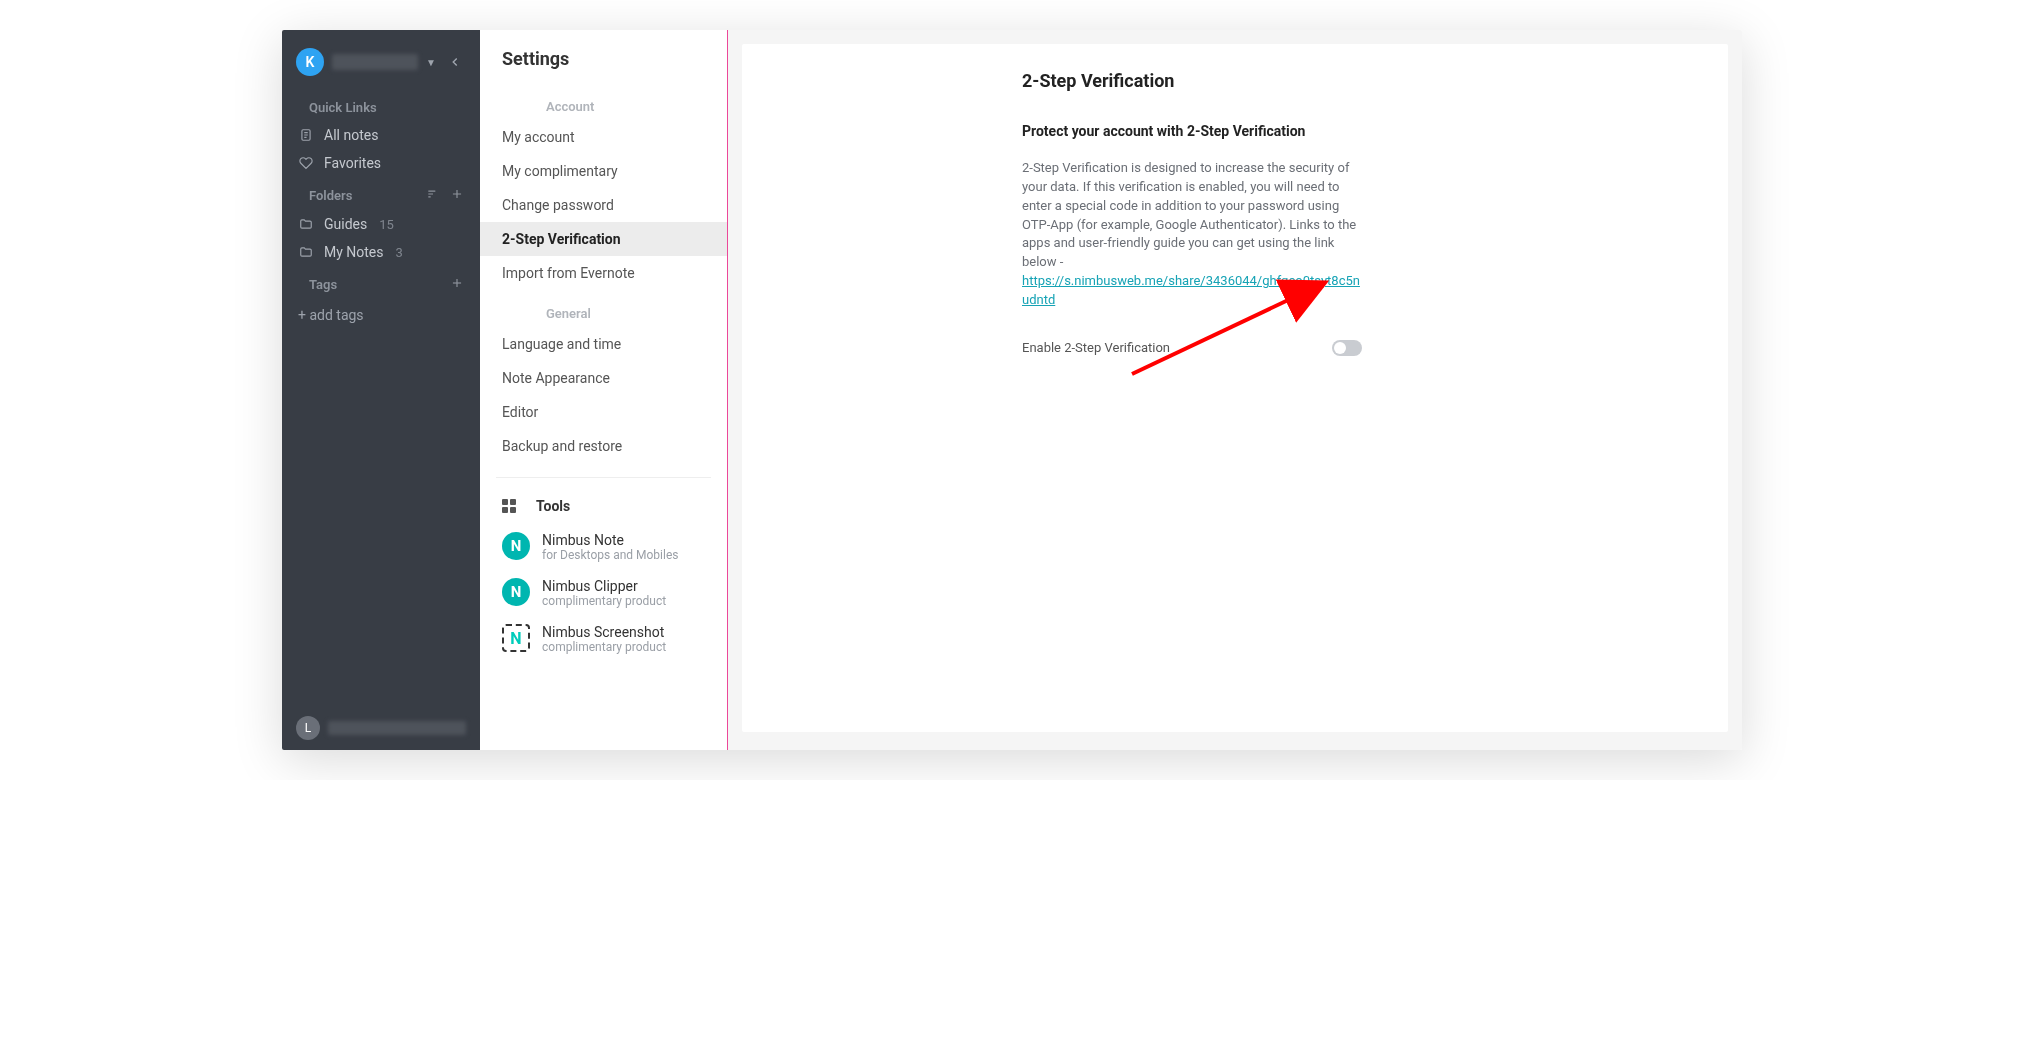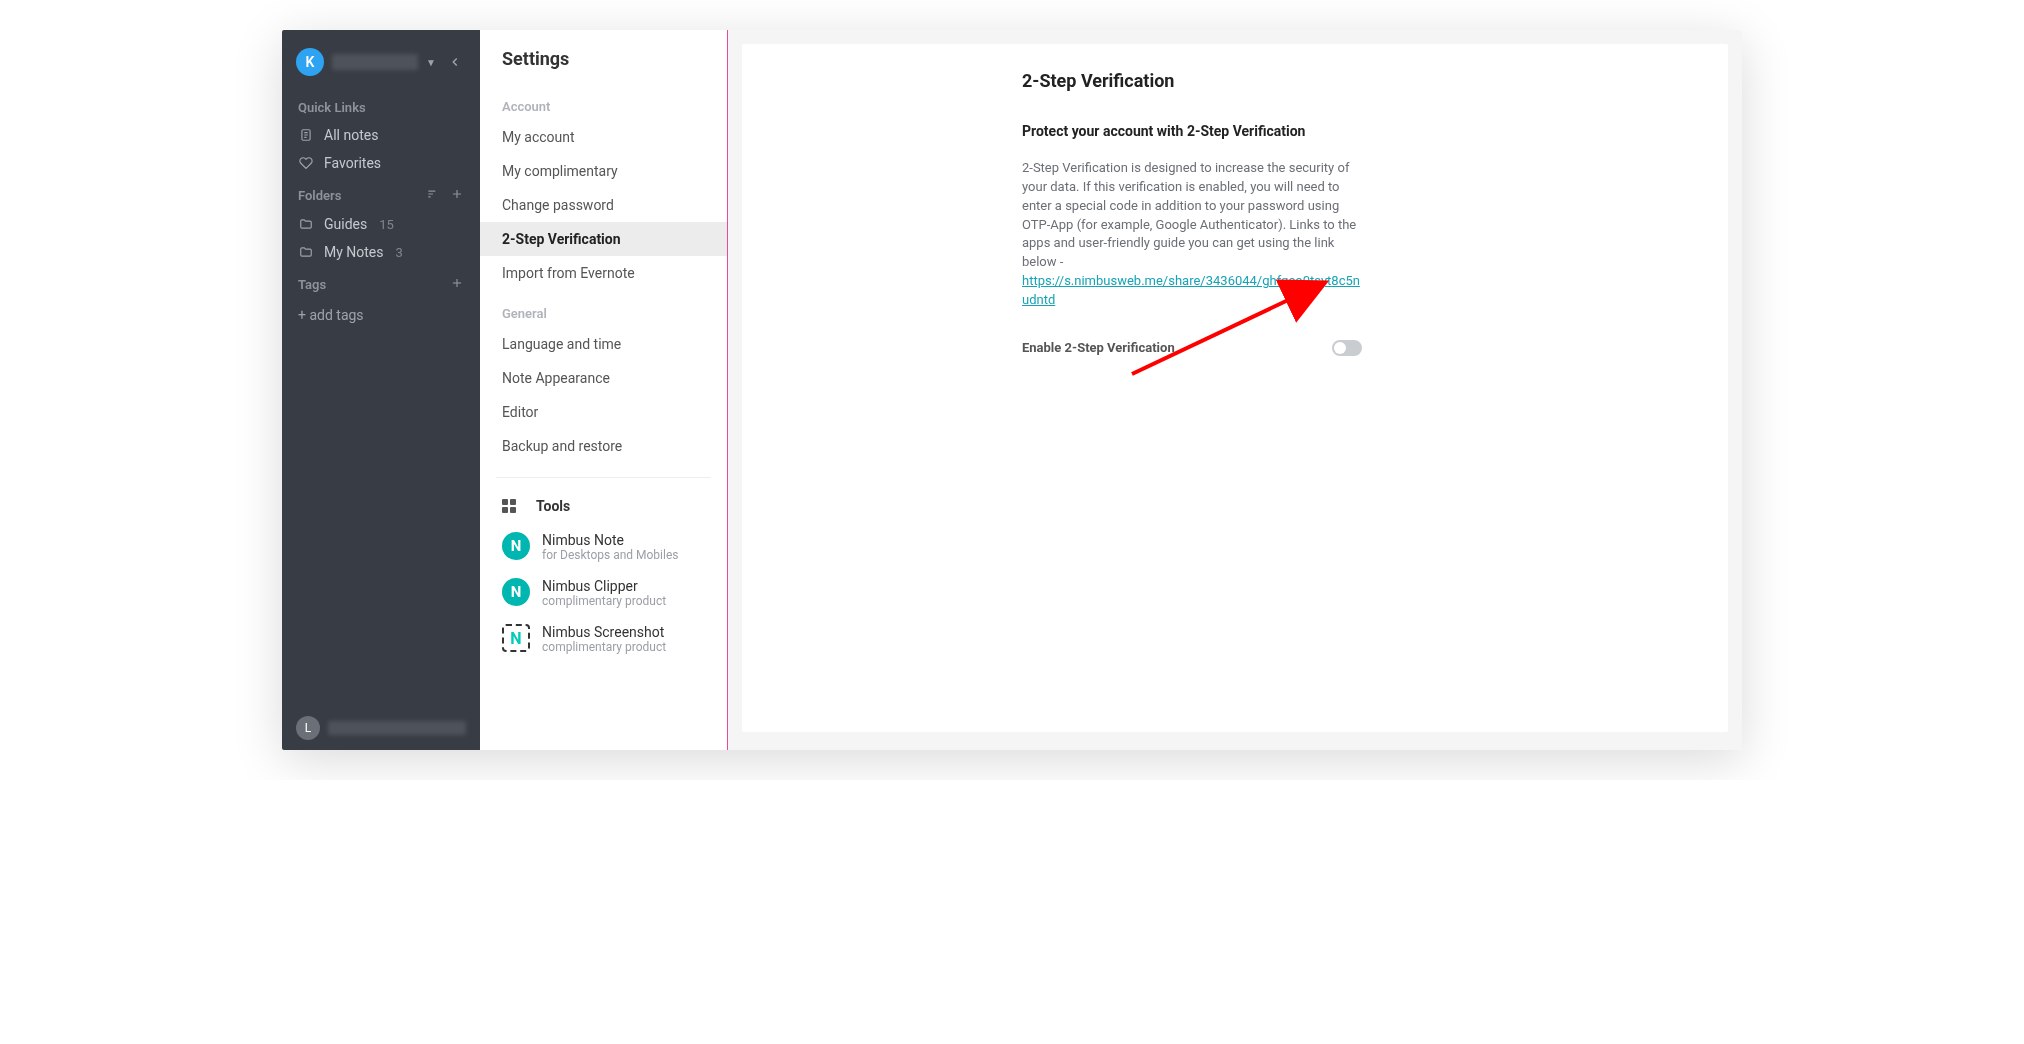--- a/index.html
+++ b/index.html
@@ -13,56 +13,56 @@
 .sidebar-dark {
   width: 198px; background: #383d45; color: #c5c9cf;
   display: flex; flex-direction: column; padding: 12px 0;
   position: relative; flex-shrink: 0;
 }
 .user-row { display: flex; align-items: center; padding: 6px 14px 14px 14px; gap: 8px; }
 .avatar { width: 28px; height: 28px; border-radius: 50%; background: #2ea3f2; color:#fff; display:flex; align-items:center; justify-content:center; font-weight:600; font-size:14px; flex-shrink:0;}
 .user-name-blur { flex:1; height:16px; background: linear-gradient(90deg,#4e535b,#4e535b); filter: blur(2px); border-radius:2px;}
 .caret { color:#9da3ac; font-size:10px; cursor:pointer;}
 .collapse-btn { color:#9da3ac; font-size:18px; cursor:pointer; padding:0 4px;}
-.section-header { display:flex; align-items:center; justify-content:space-between; padding: 10px 16px 6px 16px; color:#8d939c; font-size:13px; font-weight:600;}
+.section-header { display:flex; align-items:center; justify-content:space-between; padding: 10px 16px 6px 16px; color:#8d939c; font-size:13px; font-weight:600;margin-left:11px;}
 .section-header .hdr-icons { display:flex; gap:10px; color:#8d939c; font-size:14px;}
 .nav-item { display:flex; align-items:center; gap:10px; padding:6px 16px; font-size:14px; color:#c5c9cf; cursor:pointer;}
 .nav-icon { width:16px; height:16px; display:flex; align-items:center; justify-content:center; color:#9da3ac; flex-shrink:0;}
 .nav-count { color:#7f858e; font-size:13px; margin-left:2px;}
 .add-tags { padding:8px 16px; color:#9da3ac; font-size:14px; cursor:pointer;}
 .bottom-user { position:absolute; bottom:10px; left:0; right:0; display:flex; align-items:center; gap:8px; padding:0 14px;}
 .avatar-gray { width:24px; height:24px; border-radius:50%; background:#6a6f78; color:#fff; display:flex; align-items:center; justify-content:center; font-size:12px; flex-shrink:0;}
 .bottom-blur { flex:1; height:14px; background:#4e535b; filter:blur(2px); border-radius:2px;}
 
 .settings-nav {
   width: 248px; background:#fff; border-right:1px solid #ec4899; padding: 18px 0; flex-shrink:0;
 }
 .settings-title { font-size:18px; font-weight:700; color:#333; padding:0 22px 24px 22px;}
-.group-label { font-size:13px; font-weight:600; color:#b0b4ba; padding: 6px 22px;}
+.group-label { font-size:13px; font-weight:600; color:#b0b4ba; padding: 6px 22px; margin-left: 44px;}
 .settings-item { font-size:14px; color:#555; padding:9px 22px; cursor:pointer;}
 .settings-item.active { background:#ececec; color:#222; font-weight:700;}
 .sep { height:1px; background:#eee; margin:14px 16px;}
 .tools-header { display:flex; align-items:center; gap:20px; padding: 6px 22px 10px 22px; font-weight:700; color:#333; font-size:14px;}
 .tools-grid-icon { width:14px; height:14px; display:grid; grid-template:repeat(2,1fr)/repeat(2,1fr); gap:2px;}
 .tools-grid-icon span{ background:#555; border-radius:1px;}
 .tool-row { display:flex; gap:12px; padding:8px 22px; align-items:flex-start; cursor:pointer;}
 .tool-icon { width:28px; height:28px; border-radius:50%; display:flex; align-items:center; justify-content:center; flex-shrink:0;}
 .tool-icon.teal { background:#00b6b0; color:#fff; font-weight:700; font-size:15px;}
 .tool-icon.dashed { border:2px dashed #333; border-radius:4px; background:#fff; color:#0cb; font-weight:700;}
 .tool-title { font-size:14px; color:#333;}
 .tool-sub { font-size:12px; color:#9a9fa6;}
 
 .content-area { flex:1; background:#f5f5f5; padding:14px; overflow:auto;}
 .content-card { background:#fff; border-radius:2px; min-height: calc(100% - 4px); padding: 26px 40px 26px 280px; position:relative;}
 .page-h1 { font-size:18px; font-weight:700; color:#222; margin-bottom: 32px;}
 .page-sub { font-size:14px; font-weight:700; color:#222; margin-bottom:20px;}
 .page-desc { font-size:13px; color:#6b6f76; max-width:340px; line-height:1.45;}
 .page-desc a { color:#16a3b5; text-decoration:underline; word-break: break-all;}
 .toggle-row { display:flex; align-items:center; justify-content:space-between; max-width:340px; margin-top:30px;}
-.toggle-label { font-size:13px; color:#555;font-weight:bold;}
+.toggle-label { font-size:13px; color:#555;}
 .switch { width:30px; height:16px; background:#c9ccd1; border-radius:10px; position:relative; cursor:pointer;}
 .switch .knob { position:absolute; left:2px; top:2px; width:12px; height:12px; background:#fff; border-radius:50%;}
 
 .arrow-annotation { position:absolute; pointer-events:none; }
 </style>
 </head>
 <body>
 
 <div class="app-window">
 

